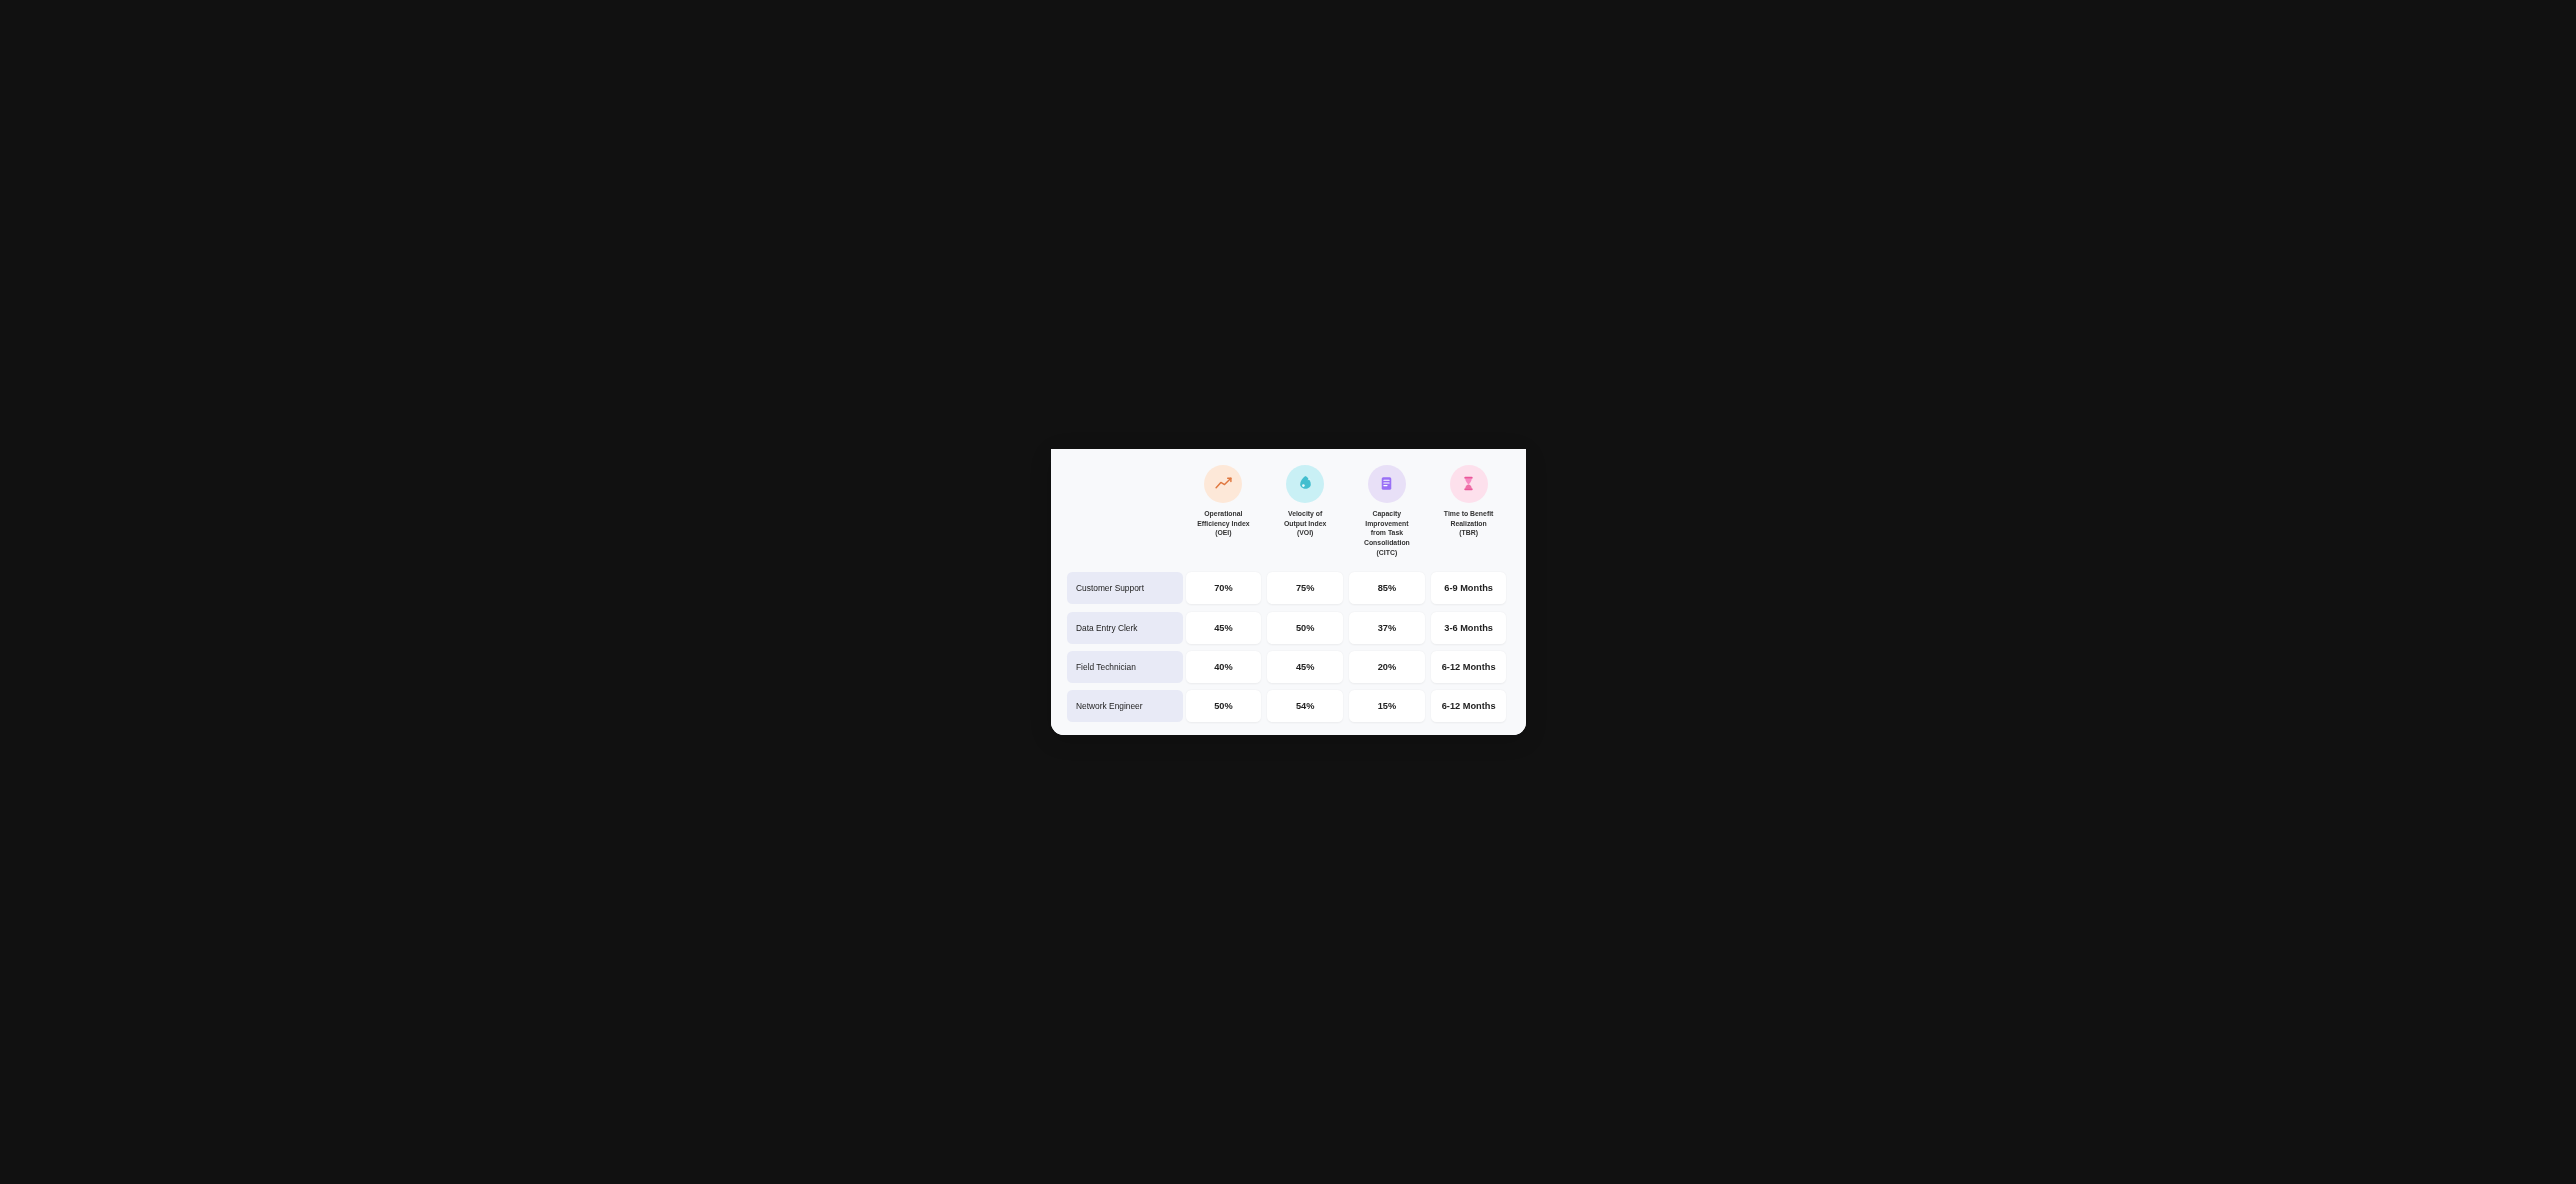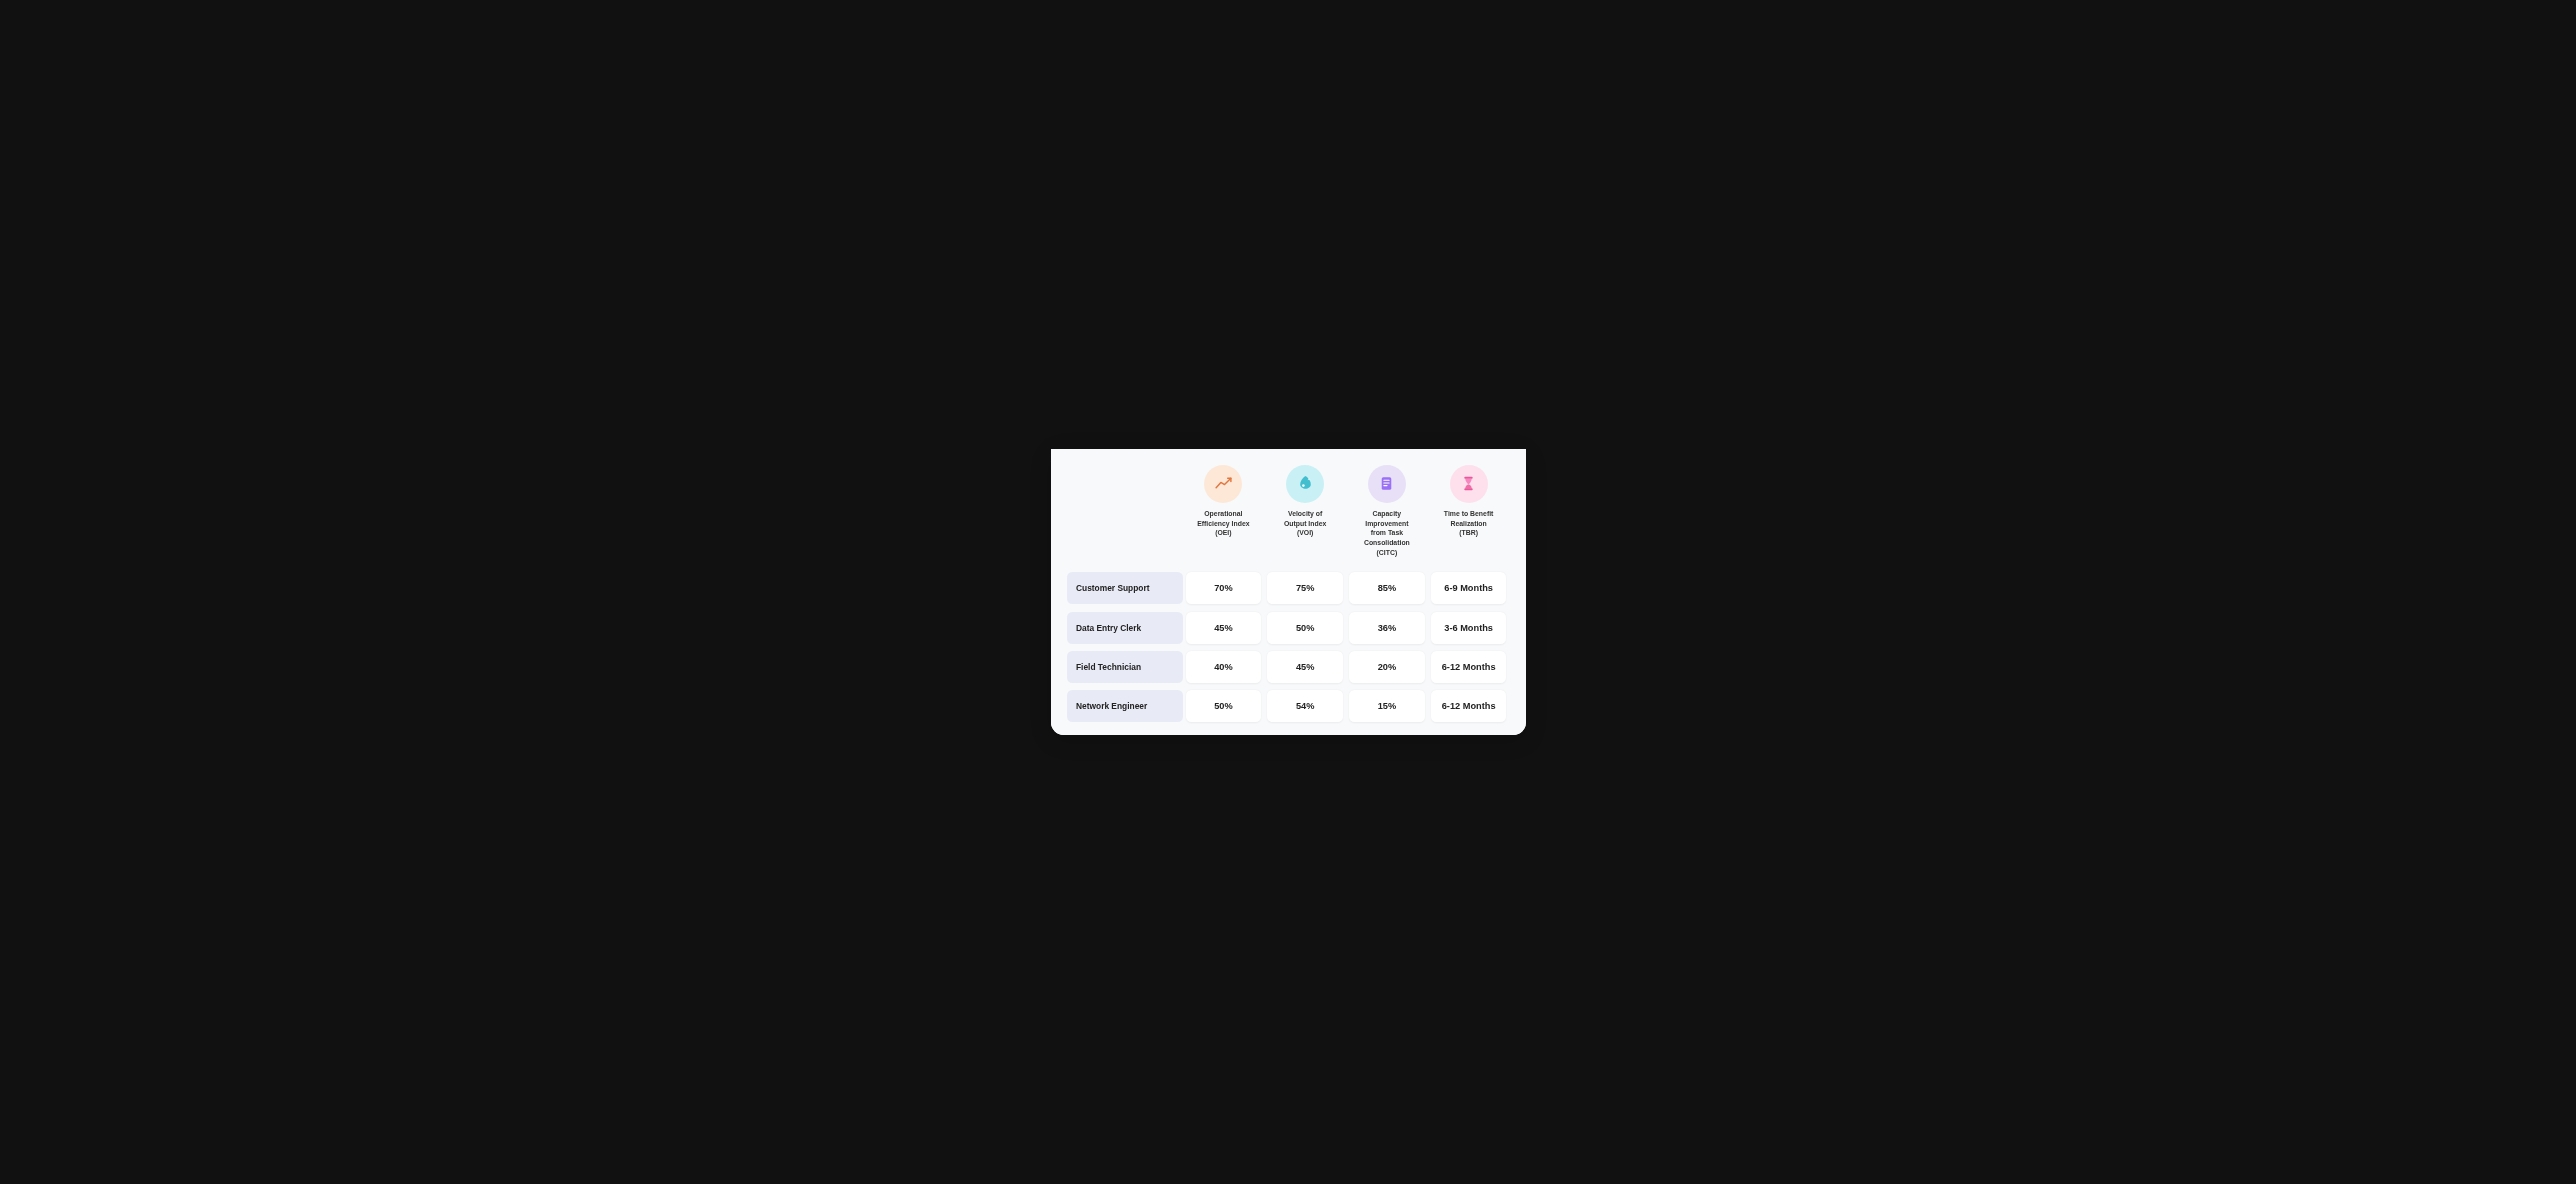--- a/index.html
+++ b/index.html
@@ -83,21 +83,21 @@
       grid-template-columns: 116px 1fr 1fr 1fr 1fr;
       align-items: center;
       margin-bottom: 7.4px;
     }
 
     .row-label {
       background: #e8eaf6;
       border-radius: 5.3px;
       padding: 8.4px 9.5px;
       font-size: 1rem;
-      font-weight: 700;
+      font-weight: 400;
       color: #222;
       display: flex;
       align-items: center;
       min-height: 32px;
     }
 
     .row-value {
       background: #fff;
       border-radius: 5.3px;
       margin: 0 3.2px;
@@ -185,21 +185,21 @@
       <div class="row-value">70%</div>
       <div class="row-value">75%</div>
       <div class="row-value">85%</div>
       <div class="row-value">6-9 Months</div>
     </div>
 
     <div class="table-row">
       <div class="row-label">Data Entry Clerk</div>
       <div class="row-value">45%</div>
       <div class="row-value">50%</div>
-      <div class="row-value">36%</div>
+      <div class="row-value">37%</div>
       <div class="row-value">3-6 Months</div>
     </div>
 
     <div class="table-row">
       <div class="row-label">Field Technician</div>
       <div class="row-value">40%</div>
       <div class="row-value">45%</div>
       <div class="row-value">20%</div>
       <div class="row-value">6-12 Months</div>
     </div>

